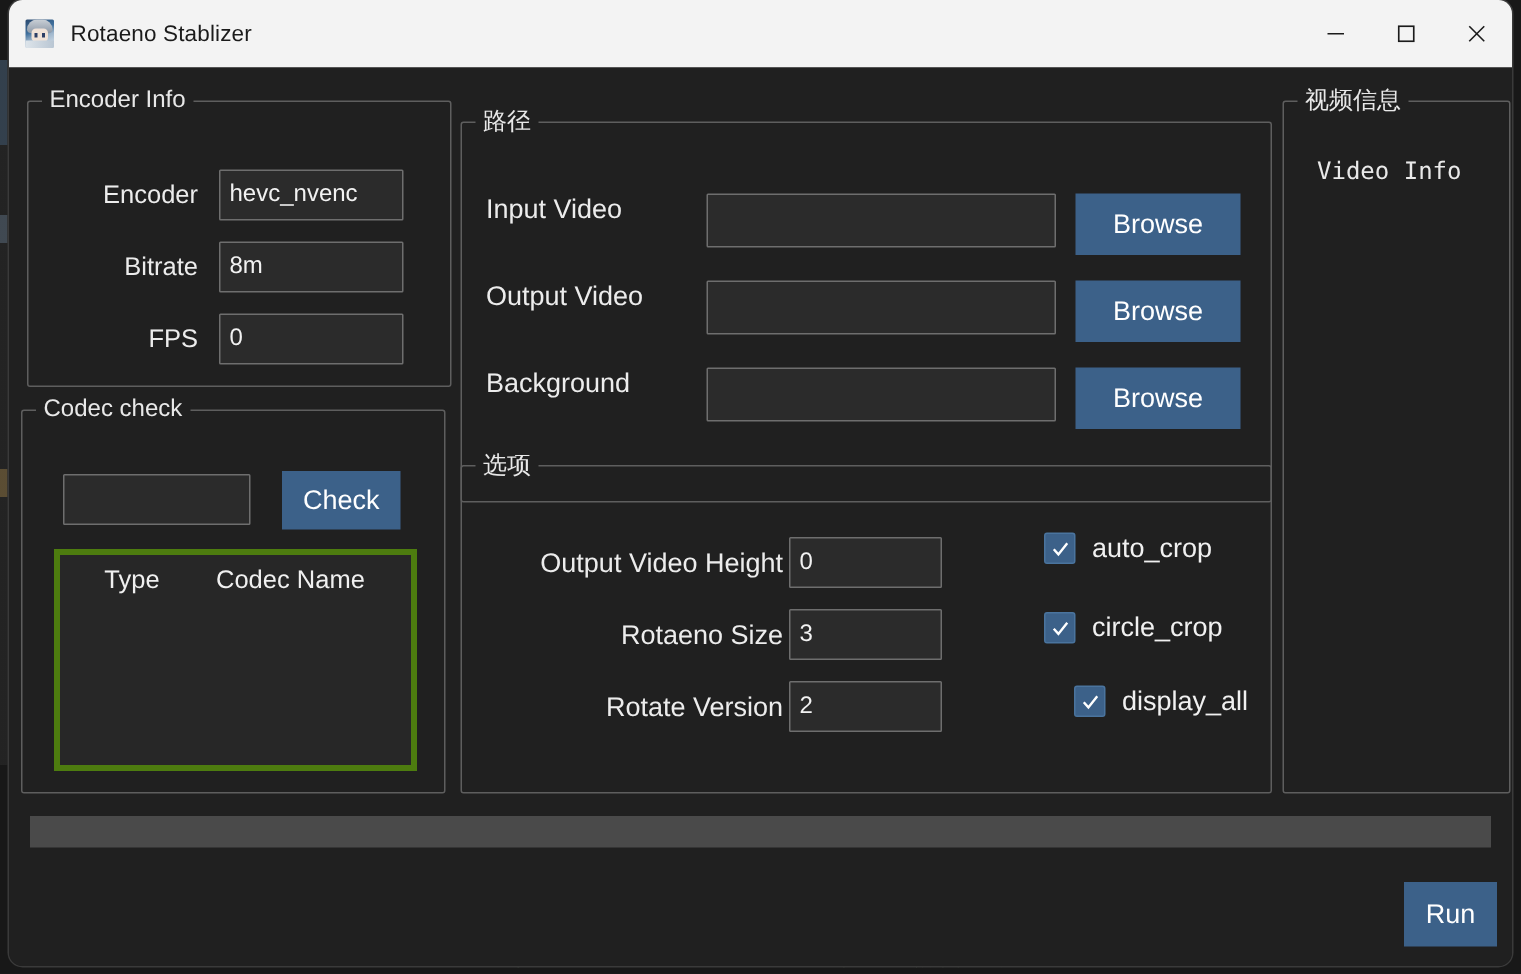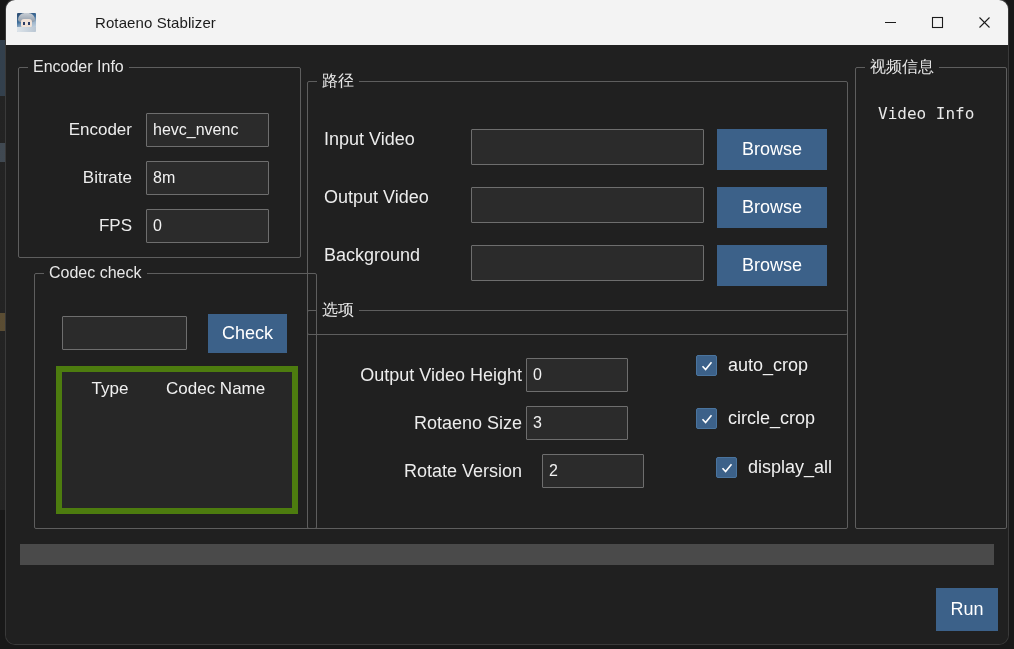--- a/index.html
+++ b/index.html
@@ -51,21 +51,20 @@
     box-shadow: 0 0 0 1px #3a3a3a;
   }
 
   
   #title-bar {
     height: 45px;
     background: #f3f3f3;
     display: flex;
     align-items: center;
     position: relative;
-    gap: 48px;
   }
   #app-icon {
     width: 19px; height: 19px;
     margin-left: 11px;
     border-radius: 1px;
     position: relative;
     overflow: hidden;
     background: linear-gradient(160deg,#2b4a6f 0%,#3f6f9c 38%,#9fb6cc 60%,#dfe7ee 100%);
     flex: none;
   }
@@ -130,21 +129,21 @@
     background: #202020;
     color: #e8e8e8;
     font-size: 16px;
     line-height: 20px;
     white-space: nowrap;
   }
   .group-title.cjk { font-family: "DejaVu Sans", sans-serif; font-size:16px; }
 
   
   #group-encoder-info { left: 12px;  top: 22px;  width: 281px; height: 189px; }
-  #group-codec-check  { left: 28px;  top: 228px; width: 281px; height: 254px; }
+  #group-codec-check  { left: 8px;  top: 228px; width: 281px; height: 254px; }
   #group-paths        { left: 301px; top: 36px;  width: 539px; height: 252px; }
   #group-options      { left: 301px; top: 265px; width: 539px; height: 217px; }
   #group-video-info   { left: 849px; top: 22px;  width: 150px; height: 460px; }
 
   
   .field-row {
     position: absolute;
     display: flex;
     align-items: center;
   }
@@ -193,21 +192,21 @@
     align-items: center;
     justify-content: center;
     cursor: default;
     box-sizing: border-box;
   }
   #codec-table {
     position: absolute;
     left: 21px; top: 92px;
     width: 242px; height: 148px;
     background: #272727;
-    border: 6px solid #4d7c0f;
+    border: 4px solid #4d7c0f;
     box-sizing: border-box;
   }
   #codec-table .thead {
     display: flex;
     padding: 7px 0 0 0;
   }
   #codec-table .th {
     color: #f0f0f0;
     font-size: 17px;
     white-space: nowrap;
@@ -237,21 +236,21 @@
   .browse-button {
     width: 110px; height: 41px;
     margin-left: 13px;
     flex: none;
   }
 
   
   .opt-row { position: absolute; display: flex; align-items: center; }
   #opt-row-height { left: 14px; top: 47px; }
   #opt-row-window { left: 14px; top: 95px; }
-  #opt-row-rotate { left: 14px; top: 143px; gap: 16px; }
+  #opt-row-rotate { left: 14px; top: 143px; }
   .opt-label {
     width: 200px;
     text-align: right;
     color: #ececec;
     font-size: 18px;
     white-space: nowrap;
     margin-right: 4px;
   }
   .opt-input { width: 102px; height: 34px; }
 

